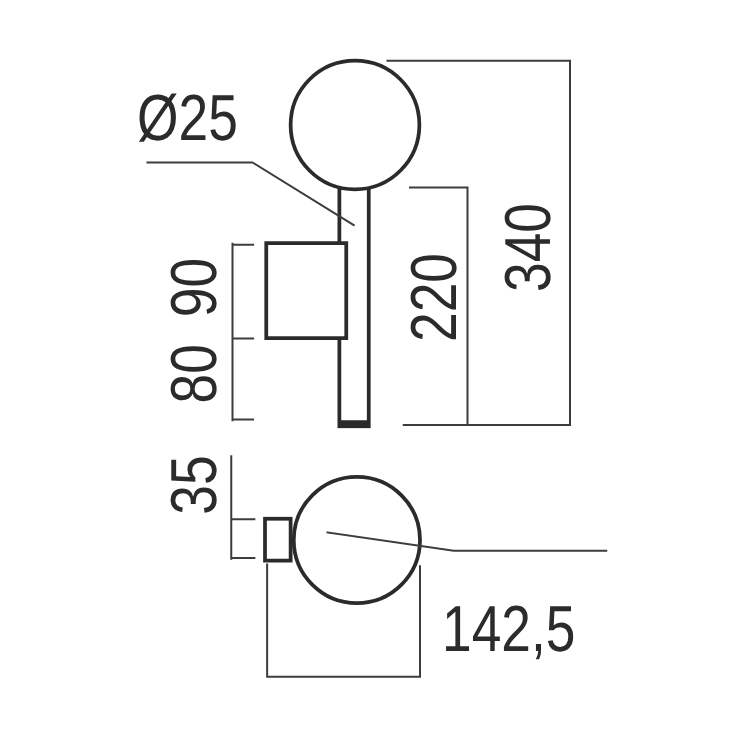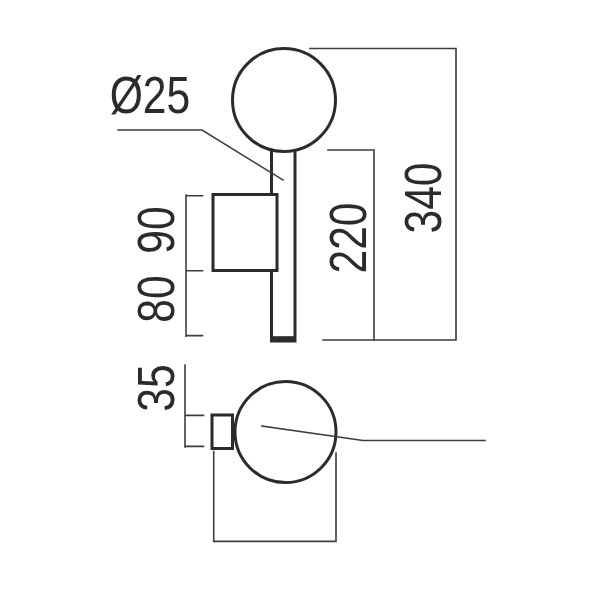--- a/index.html
+++ b/index.html
@@ -52,14 +52,15 @@
       <path d="M213.7 451.5 V541.4 M336 453 V541.4 M213.7 541.4 H336"></path>
     </g>
   </svg>
 
   <div class="lbl h" style="left:150px;top:95px"><span>Ø25</span></div>
   <div class="lbl v" style="left:156px;top:230px"><span>90</span></div>
   <div class="lbl v" style="left:156px;top:299px"><span>80</span></div>
   <div class="lbl v" style="left:348px;top:238px"><span>220</span></div>
   <div class="lbl v" style="left:423px;top:198px"><span>340</span></div>
   <div class="lbl v" style="left:156px;top:388px"><span>35</span></div>
+  <div class="lbl h" style="left:407px;top:504px"><span>142,5</span></div>
 
 </div>
 
 </body></html>

